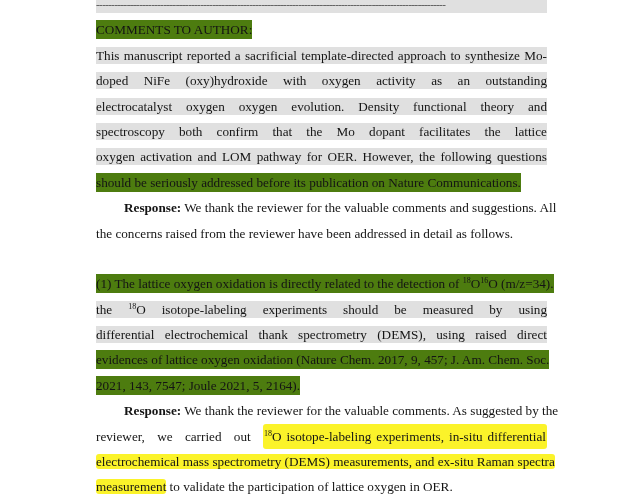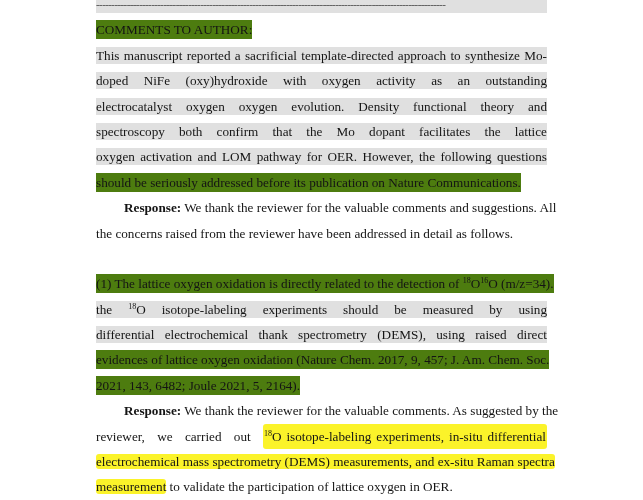--- a/index.html
+++ b/index.html
@@ -169,21 +169,21 @@
     <span>spectrometry</span>
     <span>(DEMS),</span>
     <span>using</span>
     <span>raised</span>
     <span>direct</span>
   </div>
   <div class="line">
     <span class="hl-grey">evidences of lattice oxygen oxidation (Nature Chem. 2017, 9, 457; J. Am. Chem. Soc.</span>
   </div>
   <div class="line">
-    <span class="hl-grey">2021, 143, 6482; Joule 2021, 5, 2164).</span>
+    <span class="hl-grey">2021, 143, 7547; Joule 2021, 5, 2164).</span>
   </div>
 
   <div class="line indent">
     <span class="bold">Response:</span>
     <span>We thank the reviewer for the valuable comments. As suggested by the</span>
   </div>
   <div class="line justify">
     <span>reviewer,</span>
     <span>we</span>
     <span>carried</span>

